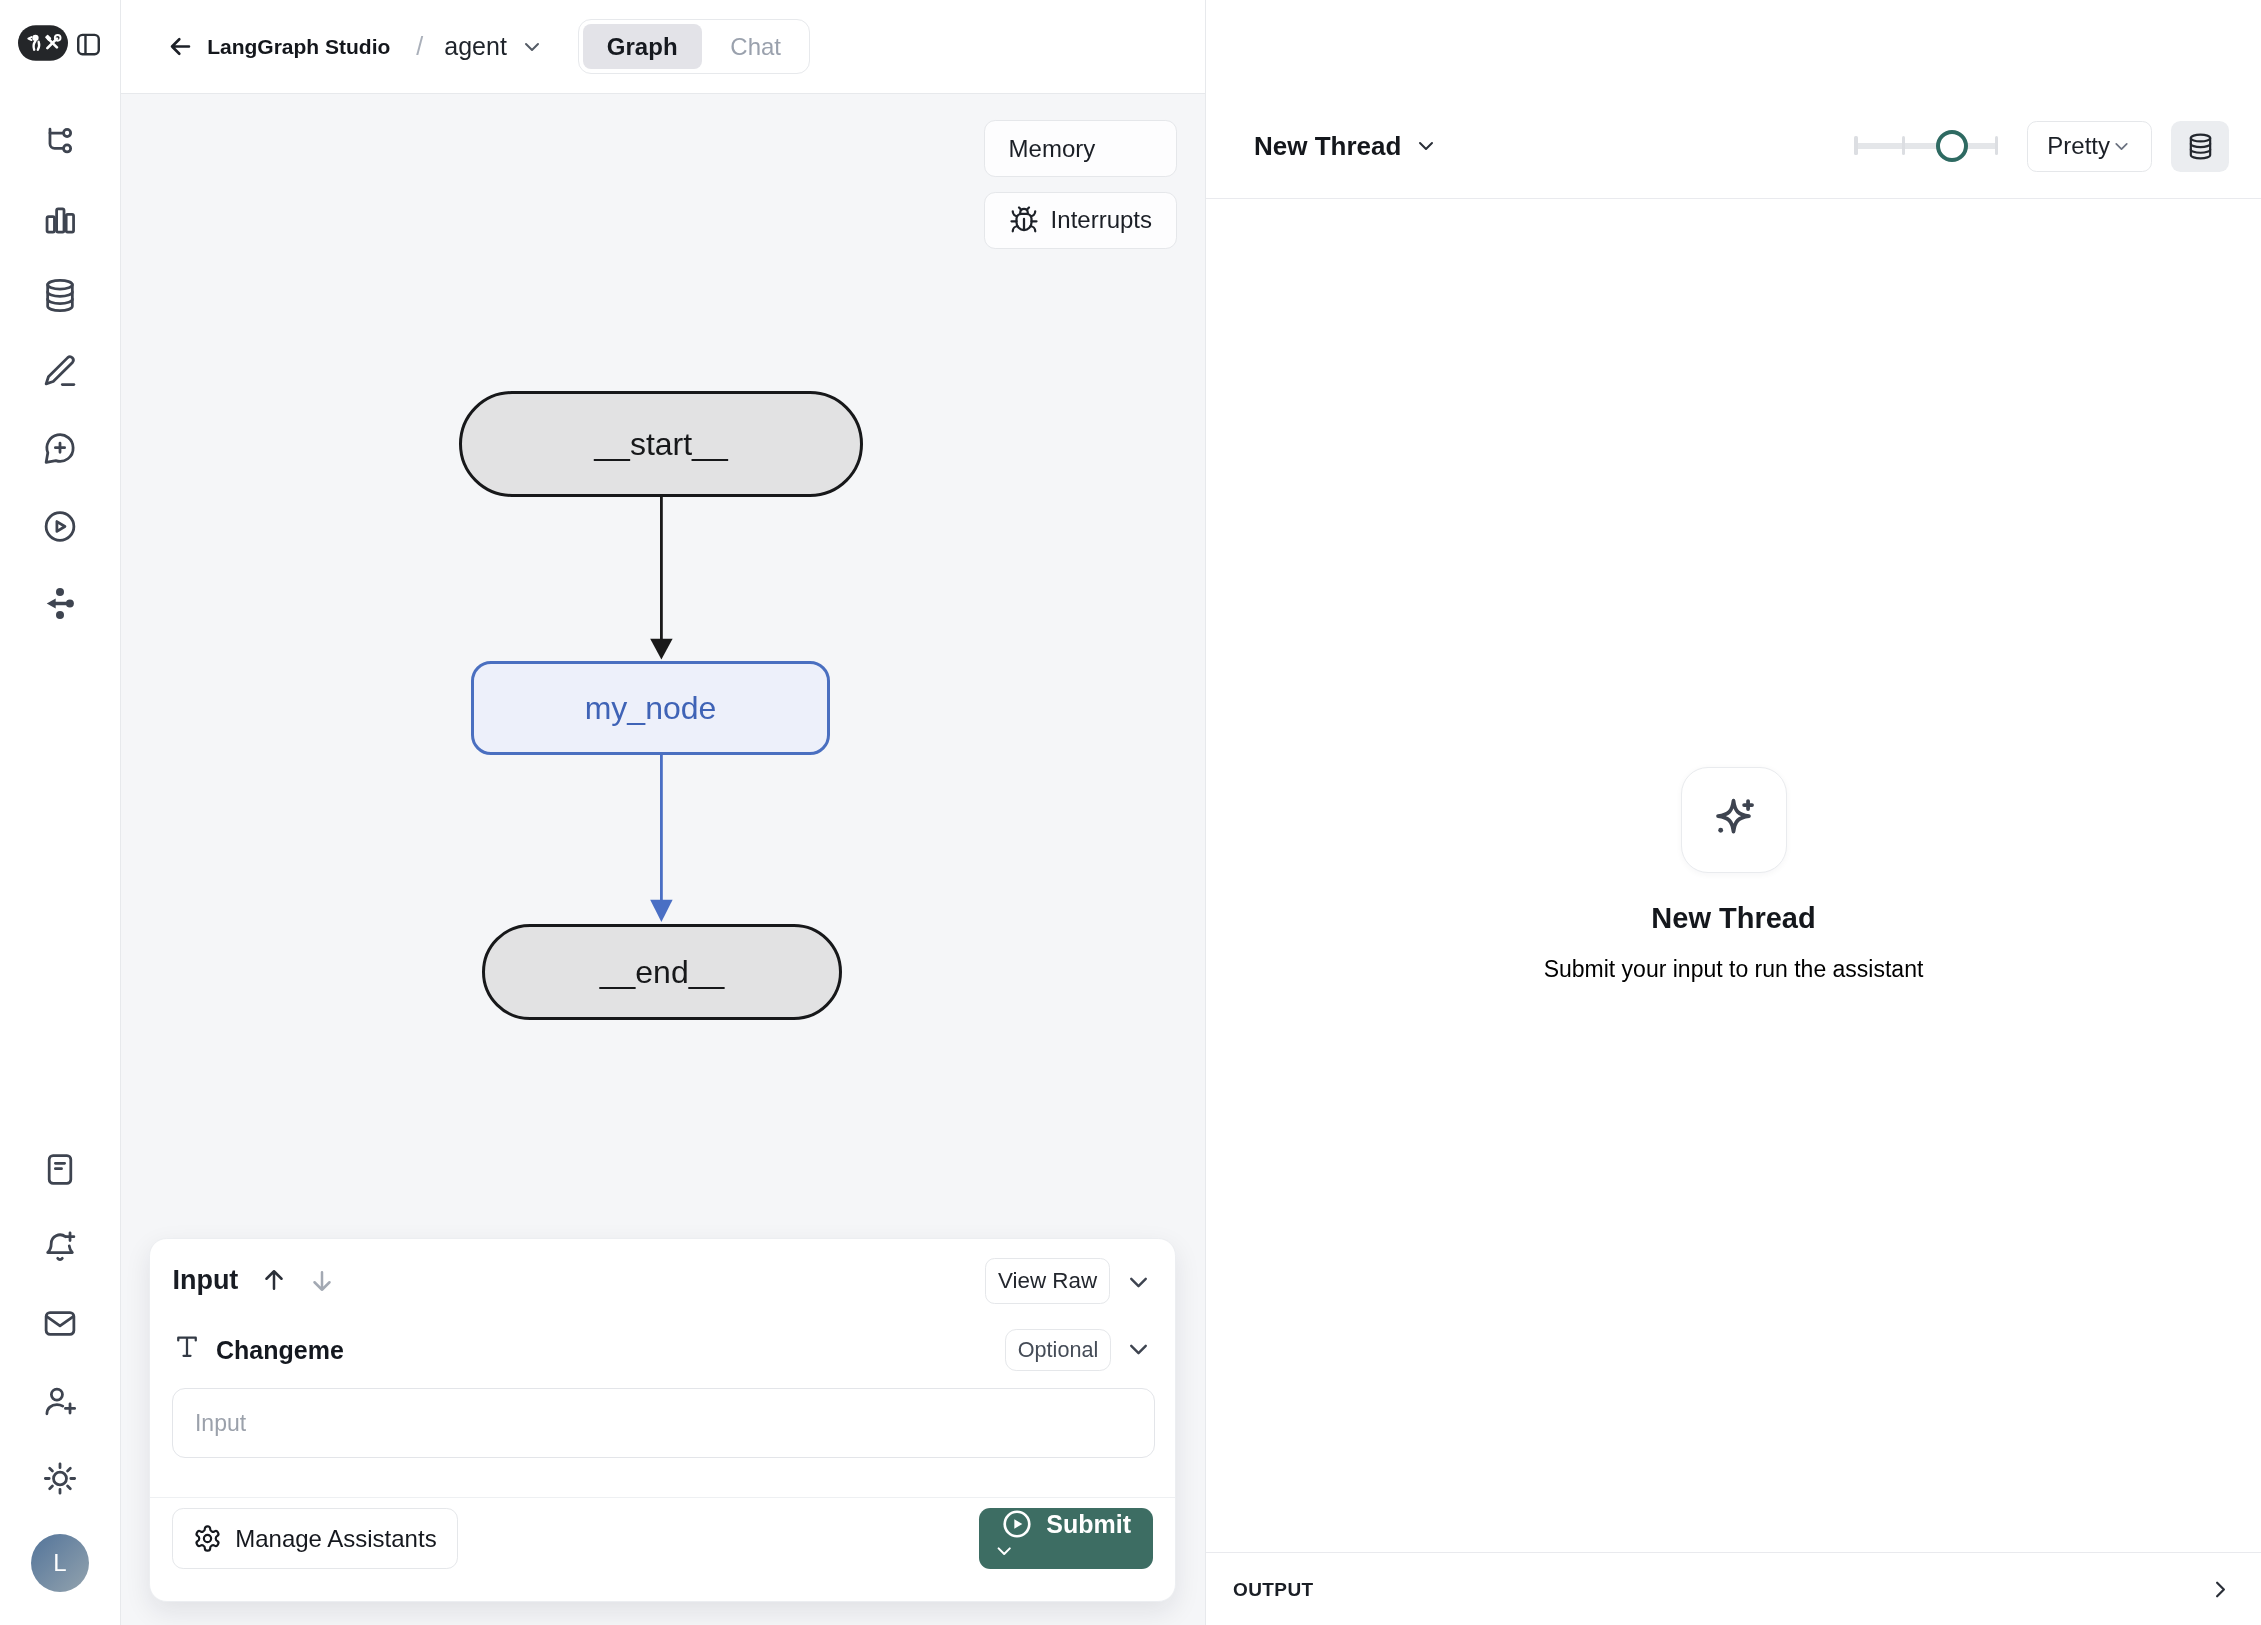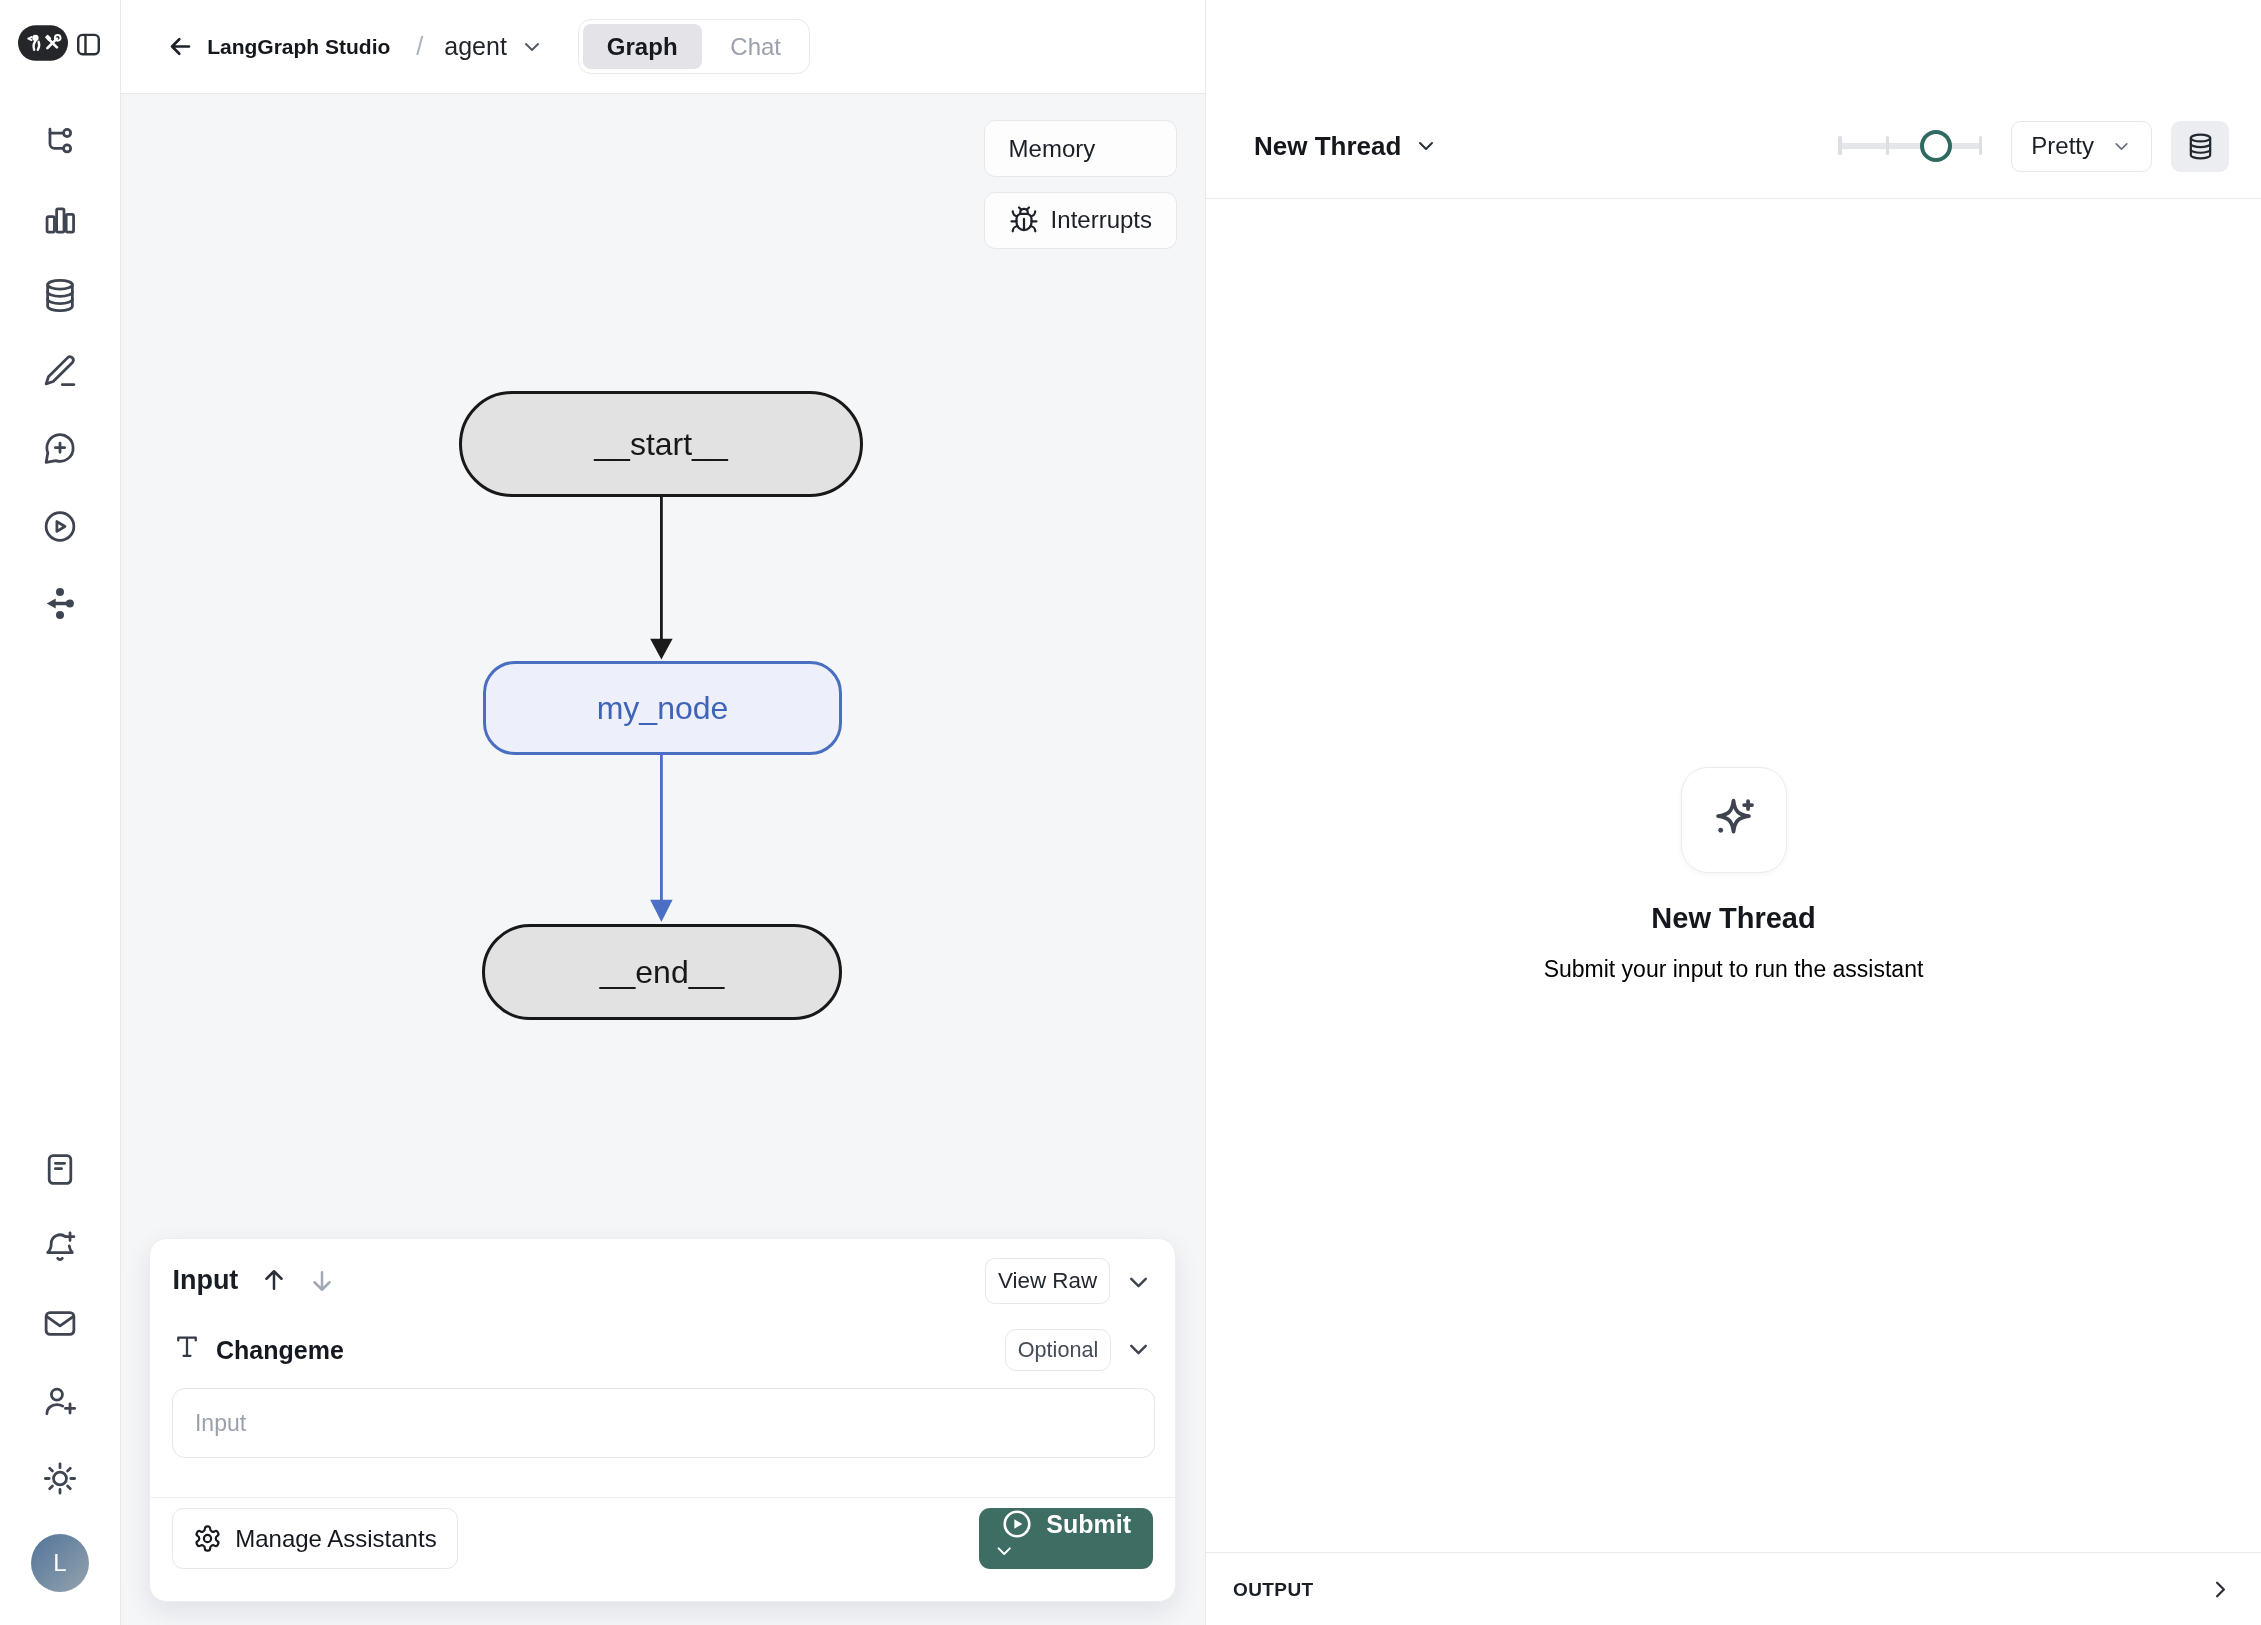--- a/index.html
+++ b/index.html
@@ -30,21 +30,21 @@
 
   
   .canvas { position:absolute; left:121px; top:94px; width:1084px; height:1532px; background:#f5f6f8; }
   .canvas-toolbar { position:absolute; top:26.4px; right:28px; display:flex; gap:14.4px; z-index:3;flex-direction:column; }
   .tool-btn { height:57px; background:#fdfdfe; border:1.6px solid #e5e7ea; border-radius:11.2px; display:flex; align-items:center; gap:12px; padding:0 24px; font-size:24px; color:#1b1f26; cursor:pointer; }
   .tool-btn svg { width:30px; height:30px; color:#1d2128; }
 
   .edges { position:absolute; left:0; top:0; width:1084px; height:1532px; }
   .gnode { position:absolute; display:flex; align-items:center; justify-content:center; font-size:32px; cursor:pointer; }
   .gnode.start { left:338px; top:297px; width:404px; height:106px; background:#e2e2e3; border:3.2px solid #17181a; border-radius:53px; color:#17181a; }
-  .gnode.mid   { left:362px; top:567px; width:359px; height:94px; background:#edf0fa; border:3.2px solid #4a6fc0; border-radius:32px; color:#3f63b6; }
+  .gnode.mid   { left:350px; top:567px; width:359px; height:94px; background:#edf0fa; border:3.2px solid #4a6fc0; border-radius:20px; color:#3f63b6; }
   .gnode.end   { left:361px; top:830px; width:360px; height:96px; background:#e2e2e3; border:3.2px solid #17181a; border-radius:48px; color:#17181a; }
 
   
   .input-card { position:absolute; left:28px; top:1144px; width:1027px; height:364px; background:#fff; border:0.8px solid #eceef1; border-radius:17.6px; box-shadow:0 9.6px 27px rgba(18,24,40,.09); z-index:4; }
   .ic-title { position:absolute; left:22.4px; top:26px; font-size:27px; font-weight:700; color:#181c23; }
   .ic-up { position:absolute; left:109px; top:26px; width:30px; height:30px; color:#2a2f38; cursor:pointer; }
   .ic-down { position:absolute; left:157px; top:27px; width:30px; height:30px; color:#a3a9b3; cursor:pointer; }
   .view-raw { position:absolute; left:835px; top:19px; width:125px; height:46px; border:1.6px solid #e5e7ea; border-radius:9.6px; background:#fff; display:flex; align-items:center; justify-content:center; font-size:22.4px; color:#23272e; cursor:pointer; }
   .ic-chev1 { position:absolute; left:974px; top:29px; width:29px; height:29px; color:#3e4450; cursor:pointer; }
   .t-icon { position:absolute; left:22.4px; top:93px; width:30px; height:30px; color:#333a45; }
@@ -65,21 +65,21 @@
   
   .thread { position:absolute; left:1205px; top:0; width:1056px; height:1625px; background:#fff; border-left:1.6px solid #e7e9ec; }
   .thread-head { position:absolute; left:0; top:94px; width:100%; height:105px; border-bottom:1.6px solid #e9eaee; display:flex; align-items:center; padding:0 32px 0 48px; }
   .thread-title { font-size:26px; font-weight:600; color:#14171c; }
   .thread-title-chev { margin-left:13px; color:#2a2f38; cursor:pointer; }
   .spacer { flex:1; }
   .zoom-slider { position:relative; width:144px; height:32px; margin-right:29px; cursor:pointer; }
   .zs-track { position:absolute; left:0; right:0; top:13px; height:6.4px; background:#e4e6e9; border-radius:3.2px; }
   .zs-tick { position:absolute; top:6.4px; width:3.2px; height:19px; background:#dcdee2; border-radius:1.6px; }
   .zs-knob { position:absolute; top:0; width:32px; height:32px; border-radius:50%; background:#fff; border:4px solid #2e6a62; transform:translateX(-50%); }
-  .pretty-btn { height:51px; border:1.6px solid #e5e7ea; border-radius:9.6px; background:#fff; display:flex; align-items:center; gap:17px; padding:0 19px; font-size:24px; color:#1b1f26; margin-right:19px; cursor:pointer; }
+  .pretty-btn { height:51px; border:1.6px solid #e5e7ea; border-radius:9.6px; background:#fff; display:flex; align-items:center; gap:1px; padding:0 19px; font-size:24px; color:#1b1f26; margin-right:19px; cursor:pointer; }
   .pretty-btn svg { color:#6b7280; }
   .db-btn { width:58px; height:51px; background:#ebedf0; border-radius:9.6px; display:flex; align-items:center; justify-content:center; color:#23272e; cursor:pointer; }
   .db-btn svg { width:29px; height:29px; }
 
   .empty-state { position:absolute; left:0; top:767px; width:100%; display:flex; flex-direction:column; align-items:center; }
   .sparkle-card { width:106px; height:106px; border:1.6px solid #e9ebee; border-radius:27px; background:#fff; display:flex; align-items:center; justify-content:center; color:#3e4450; box-shadow:0 1.6px 6.4px rgba(18,24,40,.04); }
   .sparkle-card svg { width:53px; height:53px; }
   .es-title { margin-top:29px; font-size:29px; font-weight:600; color:#14171c; }
   .es-sub { margin-top:21px; font-size:23px; color:#000000; }
 

